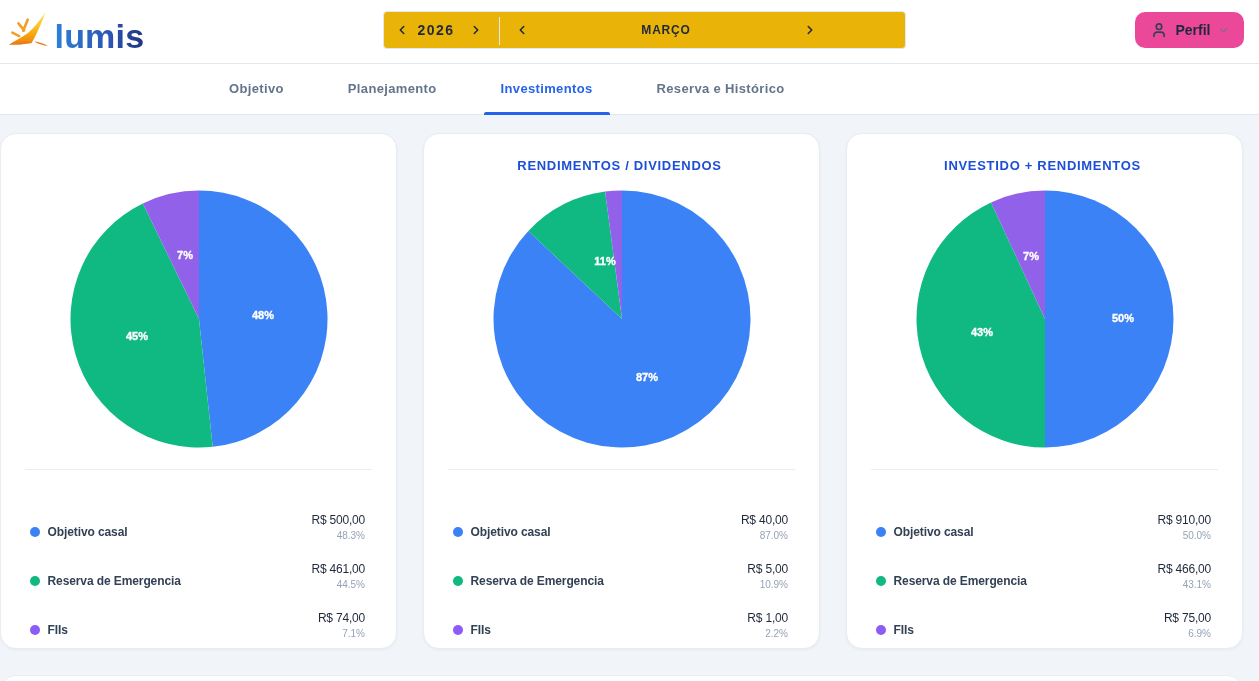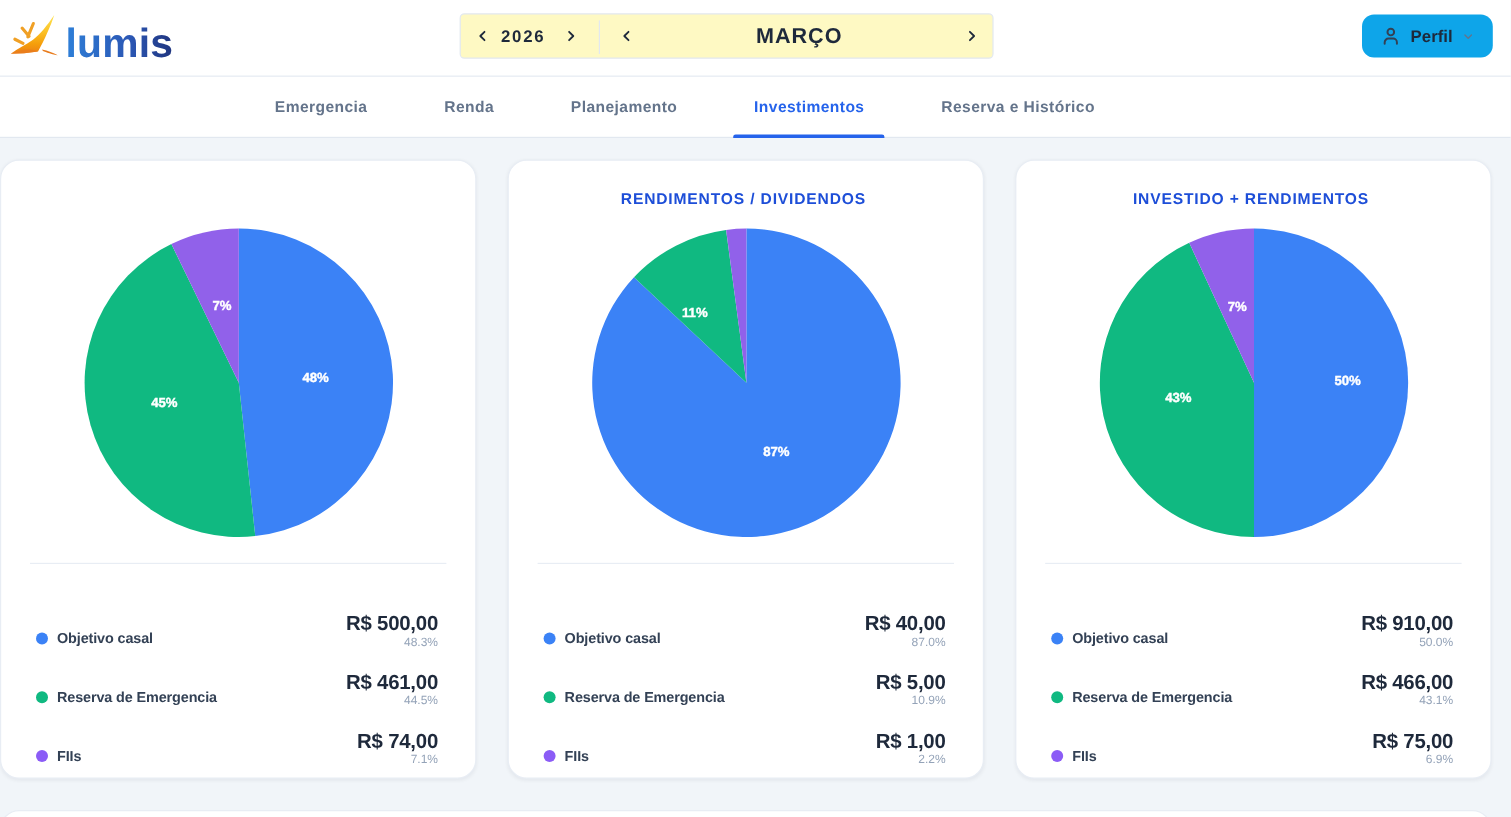--- a/index.html
+++ b/index.html
@@ -5,39 +5,39 @@
 <style>
   * { margin:0; padding:0; box-sizing:border-box; }
   html,body { width:1259px; height:681px; background:#f1f5f9; font-family:"Liberation Sans", sans-serif; overflow:hidden; }
   body { position:relative; }
   .header { position:absolute; left:0; top:0; width:1259px; height:64px; background:#fff; border-bottom:1px solid #e2e8f0; }
   .navbar { position:absolute; left:0; top:64px; width:1259px; height:51px; background:#fff; border-bottom:1px solid #e2e8f0; }
   .tabs { position:absolute; left:197px; top:0; height:51px; display:flex; }
   .tab { position:relative; height:51px; line-height:50px; padding:0 32px; font-size:13px; font-weight:bold; letter-spacing:.35px; color:#64748b; white-space:nowrap; }
   .tab.active { color:#2563eb; }
   .tab.active::after { content:""; position:absolute; left:15px; right:15px; bottom:0; height:3px; background:#2563eb; border-radius:2px 2px 0 0; }
-  .pill { position:absolute; left:383px; top:11px; width:445px; height:38px; background:#fef9c3; border:1px solid #e2e8f0; border-radius:4px; }
+  .pill { position:absolute; left:383px; top:11px; width:523px; height:38px; background:#eab308; border:1px solid #e2e8f0; border-radius:4px; }
   .pill .sep { position:absolute; left:115px; top:5px; width:1px; height:28px; background:#e2e8f0; }
   .yeartxt { position:absolute; left:52px; top:0; transform:translateX(-50%); line-height:36px; font-size:14px; font-weight:bold; letter-spacing:1.5px; color:#1e293b; }
-  .monthtxt { position:absolute; left:282px; top:0; transform:translateX(-50%); line-height:36px; font-size:18px; font-weight:bold; letter-spacing:.8px; color:#1e293b; }
+  .monthtxt { position:absolute; left:282px; top:0; transform:translateX(-50%); line-height:36px; font-size:12px; font-weight:bold; letter-spacing:.8px; color:#1e293b; }
   .chev { position:absolute; top:11px; display:block; }
-  .perfil { position:absolute; left:1135px; top:12px; width:109px; height:36px; background:#0ea5e9; border-radius:10px; display:flex; align-items:center; justify-content:center; gap:7px; }
+  .perfil { position:absolute; left:1135px; top:12px; width:109px; height:36px; background:#ec4899; border-radius:10px; display:flex; align-items:center; justify-content:center; gap:7px; }
   .perfil .ptxt { font-size:14px; font-weight:bold; color:#1e293b; }
   .card { position:absolute; top:133px; width:397px; height:516px; background:#fff; border:1px solid #e8edf4; border-radius:16px; box-shadow:0 1px 3px rgba(15,23,42,.05); }
   .c1 { left:0; } .c2 { left:423px; } .c3 { left:846px; }
   .ctitle { position:absolute; top:24px; left:-2px; width:100%; text-align:center; font-size:13px; font-weight:bold; letter-spacing:.7px; color:#1d4ed8; }
   .pie { position:absolute; left:68.5px; top:56px; width:258px; height:258px; }
   .plabel { position:absolute; transform:translate(-50%,-50%); font-size:11px; font-weight:bold; -webkit-text-stroke:.35px #fff; color:#fff; }
   .divider { position:absolute; left:24px; right:24px; top:335px; height:1px; background:#e8edf4; }
   .lrow { position:absolute; left:29px; right:31px; height:32px; display:flex; align-items:center;margin-top:23px; }
   .r1 { top:359px; } .r2 { top:408px; } .r3 { top:457px; }
   .dot { width:10px; height:10px; border-radius:50%; margin-right:7.5px; flex:none; }
   .lname { font-size:12px; font-weight:bold; letter-spacing:-.1px; color:#334155; }
   .lright { margin-left:auto; text-align:right; align-self:flex-start; margin-top:-3.7px; }
-  .lval { font-size:17px; font-weight:bold; letter-spacing:-.2px; color:#1e293b; line-height:16px; }
+  .lval { font-size:12px; font-weight:normal; letter-spacing:-.2px; color:#1e293b; line-height:16px; }
   .lpct { font-size:10px; color:#94a3b8; line-height:16px; }
   .bcard { position:absolute; left:0; top:675px; width:1243px; height:40px; background:#fff; border:1px solid #e8edf4; border-radius:16px; }
 </style>
 </head>
 <body>
   <div class="bcard"></div>
   <div class="header">
     <svg width="140" height="44" viewBox="0 0 140 44" style="position:absolute;left:7px;top:9px">
       <defs>
         <linearGradient id="sg" x1="0" y1="0" x2="0" y2="1">
@@ -83,22 +83,21 @@
         <path d="M5.2 20.5v-1.4c0-2.3 1.9-4.2 4.2-4.2h5.2c2.3 0 4.2 1.9 4.2 4.2v1.4"></path>
       </svg>
       <span class="ptxt">Perfil</span>
       <svg width="11" height="11" viewBox="0 0 24 24" fill="none" stroke="#64748b" stroke-width="2.4" stroke-linecap="round" stroke-linejoin="round">
         <path d="M6 9l6 6 6-6"></path>
       </svg>
     </div>
   </div>
   <div class="navbar">
     <div class="tabs">
-      <div class="tab">Emergencia</div>
-      <div class="tab">Renda</div>
+      <div class="tab">Objetivo</div>
       <div class="tab">Planejamento</div>
       <div class="tab active">Investimentos</div>
       <div class="tab">Reserva e Histórico</div>
     </div>
   </div>
 
   <div class="card c1">
     <svg class="pie" viewBox="-129 -129 258 258">
       <path d="M0,0 L0.00,-128.50 A128.5,128.5 0 0 1 13.70,127.77 Z" fill="#3b82f6"></path>
       <path d="M0,0 L13.70,127.77 A128.5,128.5 0 0 1 -56.17,-115.57 Z" fill="#10b981"></path>
@@ -135,21 +134,21 @@
   </div>
 
   <div class="card c2">
     <div class="ctitle">RENDIMENTOS / DIVIDENDOS</div>
     <svg class="pie" viewBox="-129 -129 258 258">
       <path d="M0,0 L0.00,-128.50 A128.5,128.5 0 1 1 -93.67,-87.96 Z" fill="#3b82f6"></path>
       <path d="M0,0 L-93.67,-87.96 A128.5,128.5 0 0 1 -16.91,-127.38 Z" fill="#10b981"></path>
       <path d="M0,0 L-16.91,-127.38 A128.5,128.5 0 0 1 -0.00,-128.50 Z" fill="#9161ea"></path>
     </svg>
     <div class="plabel" style="left:223px;top:242.5px;">87%</div>
-    <div class="plabel" style="left:155px;top:126.5px;">11%</div>
+    <div class="plabel" style="left:181px;top:126.5px;">11%</div>
     <div class="divider"></div>
     <div class="lrow r1">
       <span class="dot" style="background:#3b82f6"></span>
       <span class="lname">Objetivo casal</span>
       <span class="lright">
         <div class="lval">R$ 40,00</div>
         <div class="lpct">87.0%</div>
       </span>
     </div>
     <div class="lrow r2">

